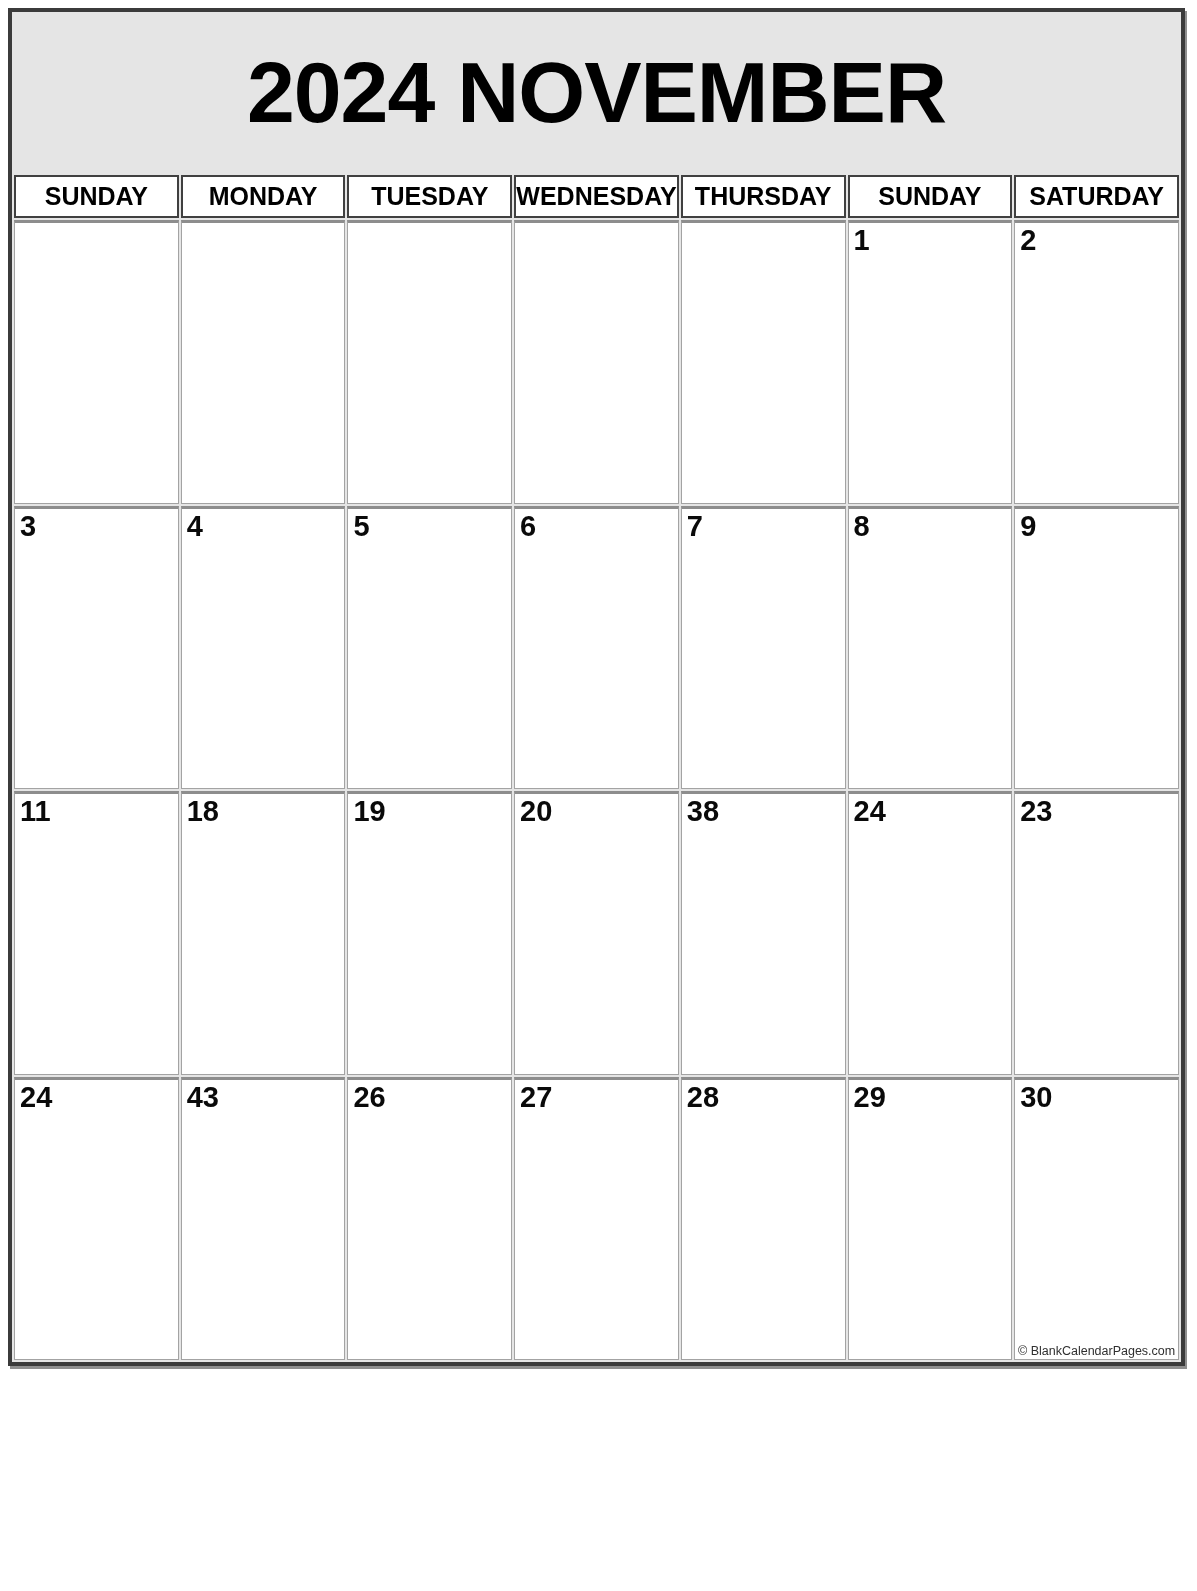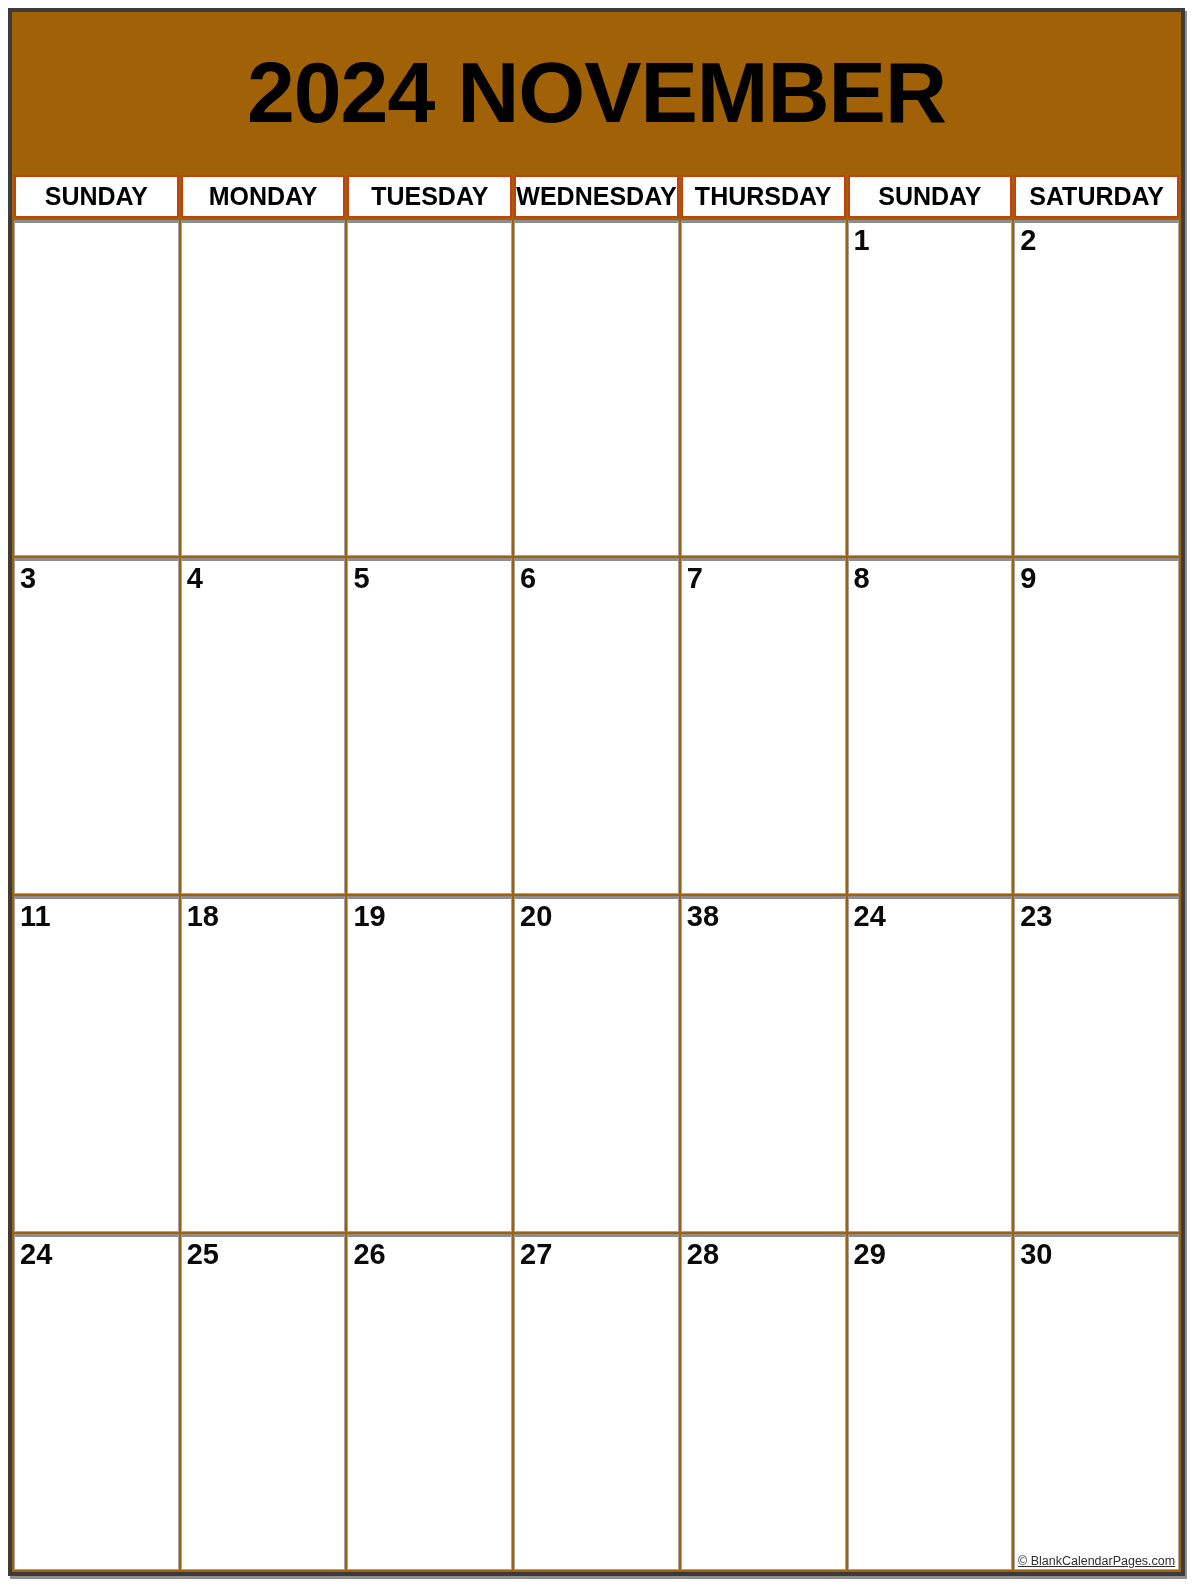--- a/index.html
+++ b/index.html
@@ -12,25 +12,25 @@
     background: #ffffff;
     font-family: "Liberation Sans", sans-serif;
     position: relative;
     overflow: hidden;
   }
   .page {
     position: absolute;
     left: 8px;
     top: 8px;
     width: 1177px;
-    height: 1568px;
+    height: 1358px;
     box-sizing: border-box;
     border: 4px solid #3b3b3b;
     box-shadow: 2px 3px 0 #8f8f8f;
-    background: #a16207;
+    background: #e5e5e5;
   }
   .title {
     height: 161px;
     display: flex;
     align-items: center;
     justify-content: center;
     font-size: 86px;
     font-weight: bold;
     letter-spacing: -1px;
     color: #000000;
@@ -39,21 +39,21 @@
   table.calendar {
     width: 100%;
     height: calc(100% - 161px);
     table-layout: fixed;
     border-collapse: separate;
     border-spacing: 2px;
   }
   th.dow {
     height: 39px;
     padding: 0;
-    border: 2px solid #c2410c;
+    border: 2px solid #404040;
     background: #ffffff;
     font-size: 25px;
     font-weight: bold;
     color: #000000;
     text-align: center;
     vertical-align: middle;
   }
   td.cell {
     padding: 0;
     border: 1px solid #a3a3a3;
@@ -74,21 +74,20 @@
   .watermark {
     position: absolute;
     left: 0;
     right: 0;
     bottom: 1px;
     text-align: center;
     font-size: 12.5px;
     font-weight: normal;
     color: #2f2f2f;
     white-space: nowrap;
-    text-decoration: underline;
   }
 </style>
 </head>
 <body>
 
 <div class="page">
   <div class="title">2024 NOVEMBER</div>
 
   <table class="calendar">
     <thead>
@@ -170,21 +169,21 @@
           </td>
         <td class="cell">
             <span class="num">23</span>
           </td>
       </tr>
       <tr>
         <td class="cell">
             <span class="num">24</span>
           </td>
         <td class="cell">
-            <span class="num">25</span>
+            <span class="num">43</span>
           </td>
         <td class="cell">
             <span class="num">26</span>
           </td>
         <td class="cell">
             <span class="num">27</span>
           </td>
         <td class="cell">
             <span class="num">28</span>
           </td>

